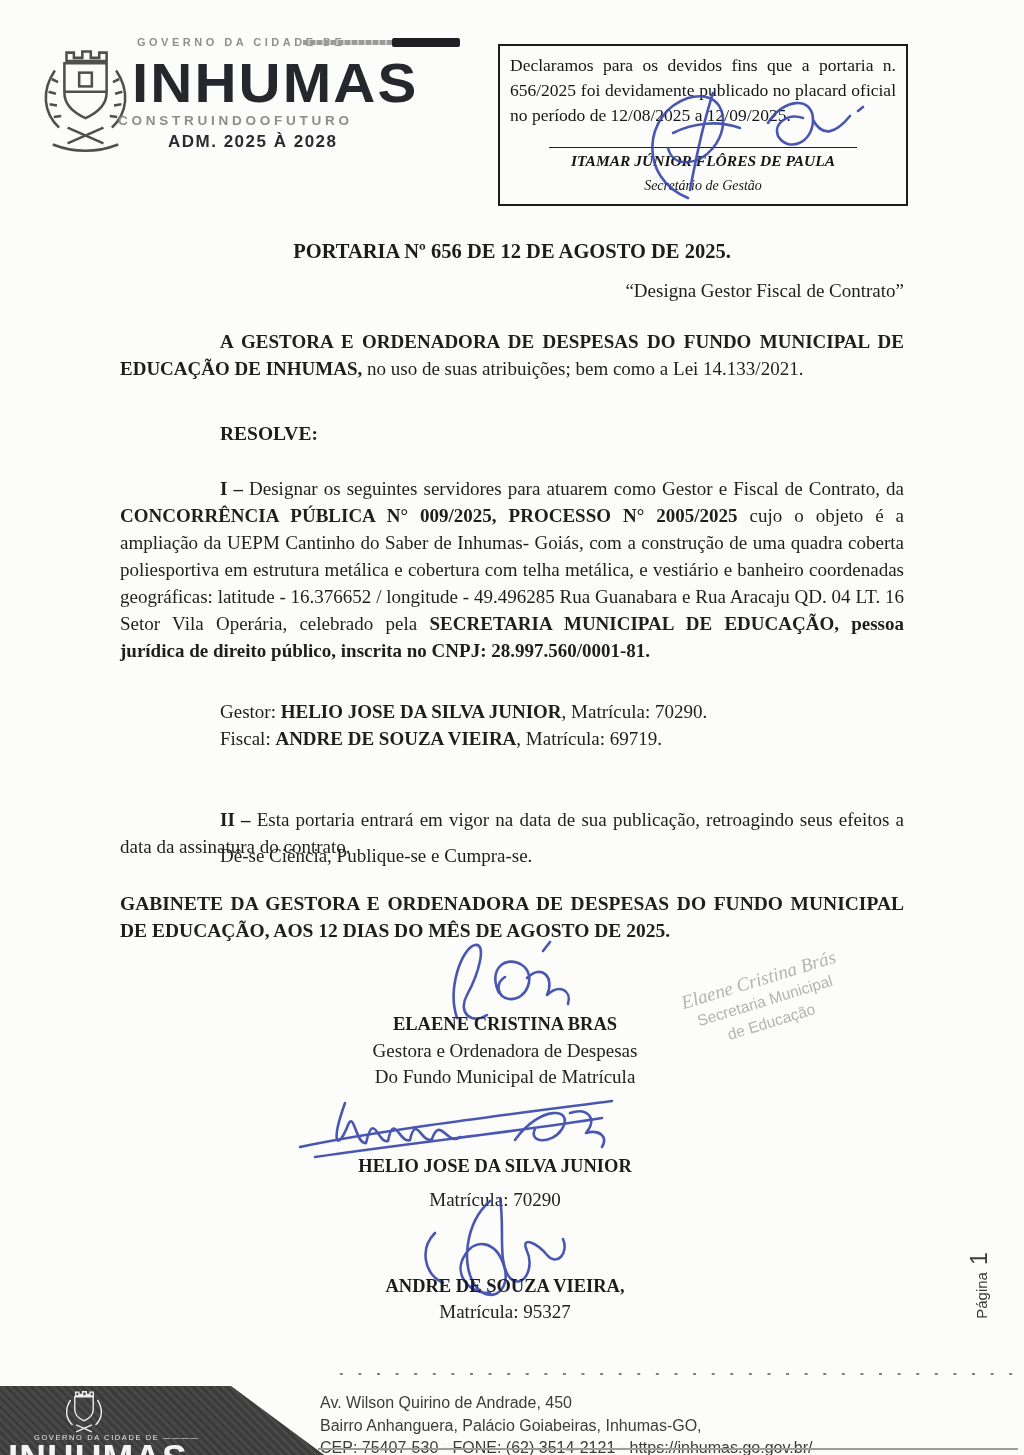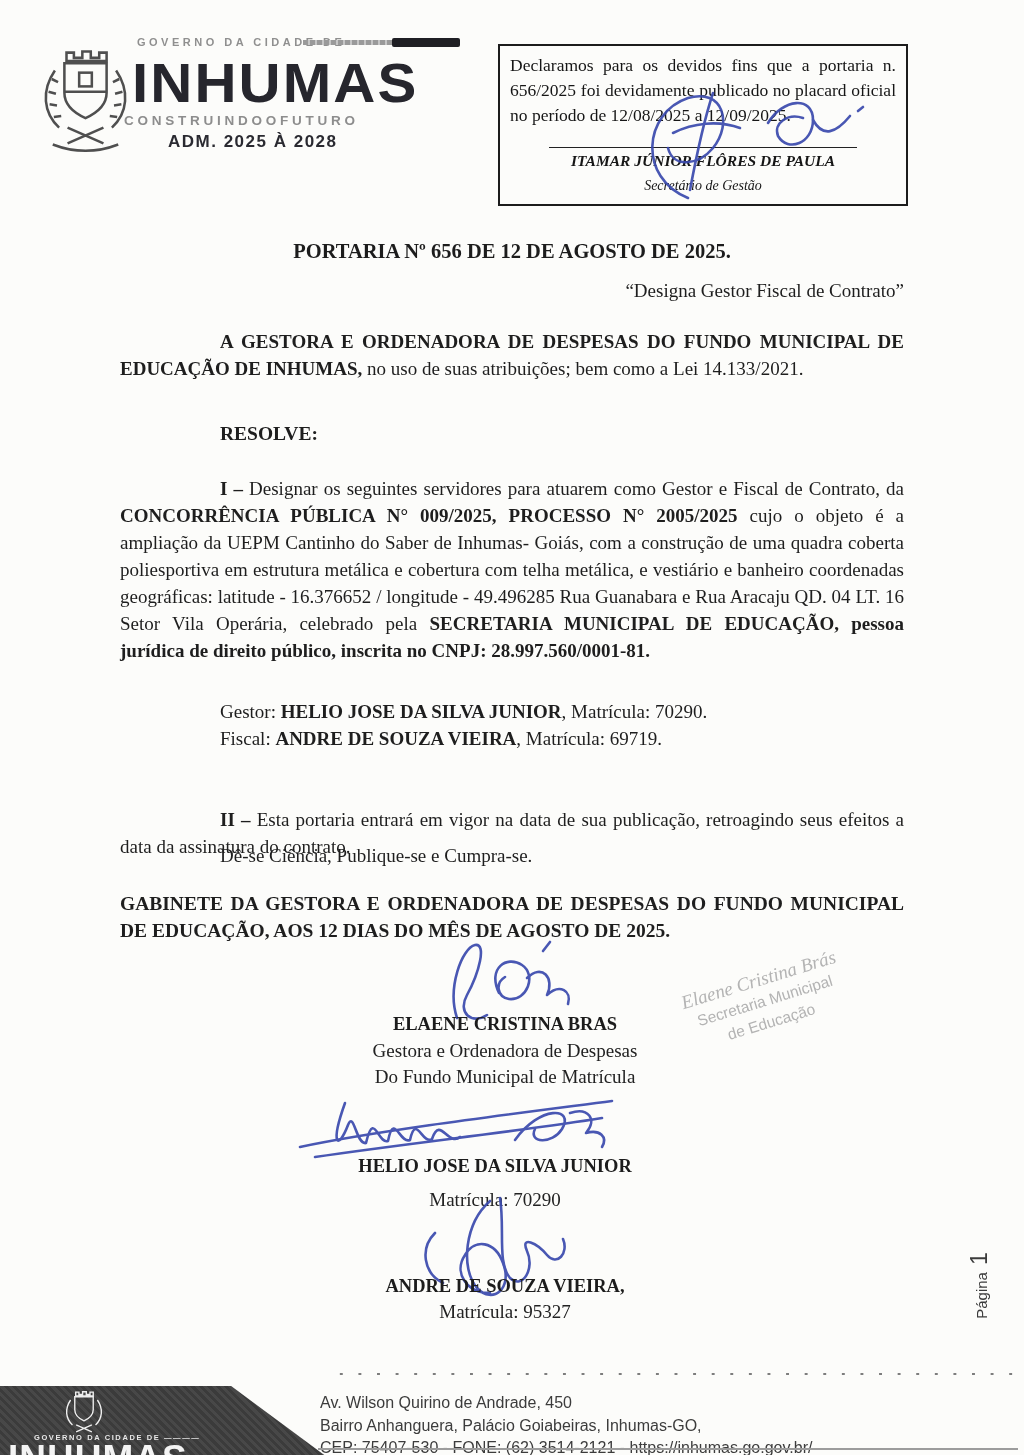--- a/index.html
+++ b/index.html
@@ -75,21 +75,21 @@
   }
   .footer-band { left:0; top:1386px; width:1024px; height:69px; background:#fcfcfa; }
   .footer-dark {
     position:absolute; left:0; top:0; width:345px; height:69px;
     background:
       repeating-linear-gradient(45deg, rgba(255,255,255,.05) 0 3px, rgba(0,0,0,.05) 3px 6px),
       #3e3e3e;
     clip-path:polygon(0 0, 67% 0, 94% 100%, 0 100%);
   }
   .footer-gov {
-    font-family:"Liberation Sans", sans-serif; font-size:7.5px; font-weight:bold;
+    font-family:"Liberation Sans", sans-serif; font-size:7.5px; font-weight:normal;
     letter-spacing:1.6px; color:#e8e8e8; white-space:nowrap;padding-left:24px;
   }
   .footer-city {
     font-family:"Liberation Sans", sans-serif; font-weight:bold; font-size:37px;
     letter-spacing:1px; color:#f4f4f4;
   }
   .footer-addr {
     font-family:"Liberation Sans", sans-serif; font-size:16px; line-height:22.5px; color:#3c3c3c;
   }
   .footer-underline { height:2px; background:#9c9c9c; }
@@ -113,21 +113,21 @@
         <path d="M28,80 L62,95 M62,80 L28,95"></path>
         <path d="M14,96 q31,12 62,0"></path>
       </g>
     </svg>
   </div>
 
   <div class="abs hdr-gov" style="left:137px; top:36px;">GOVERNO DA CIDADE DE</div>
   <div class="abs hdr-rule" style="left:303px; top:40px; width:155px;"></div>
   <div class="abs hdr-rule-end" style="left:392px; top:38px; width:68px;"></div>
   <div class="abs hdr-city" style="left:132px; top:50px;">INHUMAS</div>
-  <div class="abs hdr-tag" style="left:124px; top:113px; letter-spacing:0;">C O N S T R U I N D O   O   F U T U R O</div>
+  <div class="abs hdr-tag" style="left:118px; top:113px; letter-spacing:0;">C O N S T R U I N D O   O   F U T U R O</div>
   <div class="abs hdr-adm" style="left:168px; top:132px;">ADM. 2025 À 2028</div>
 
   <div class="abs stamp-box">
     <div>Declaramos para os devidos fins que a portaria n. 656/2025 foi devidamente publicado no placard oficial no período de 12/08/2025 a 12/09/2025.</div>
     <div class="stamp-sig-line"></div>
     <div class="stamp-name">ITAMAR JÚNIOR FLÔRES DE PAULA</div>
     <div class="stamp-role">Secretário de Gestão</div>
   </div>
   <svg class="sig abs" style="left:618px; top:78px;" width="282" height="132" viewBox="0 0 282 132">
     <path d="M70,120 C20,100 25,35 70,20 C105,10 115,45 95,70 C80,88 55,90 50,70"></path>

